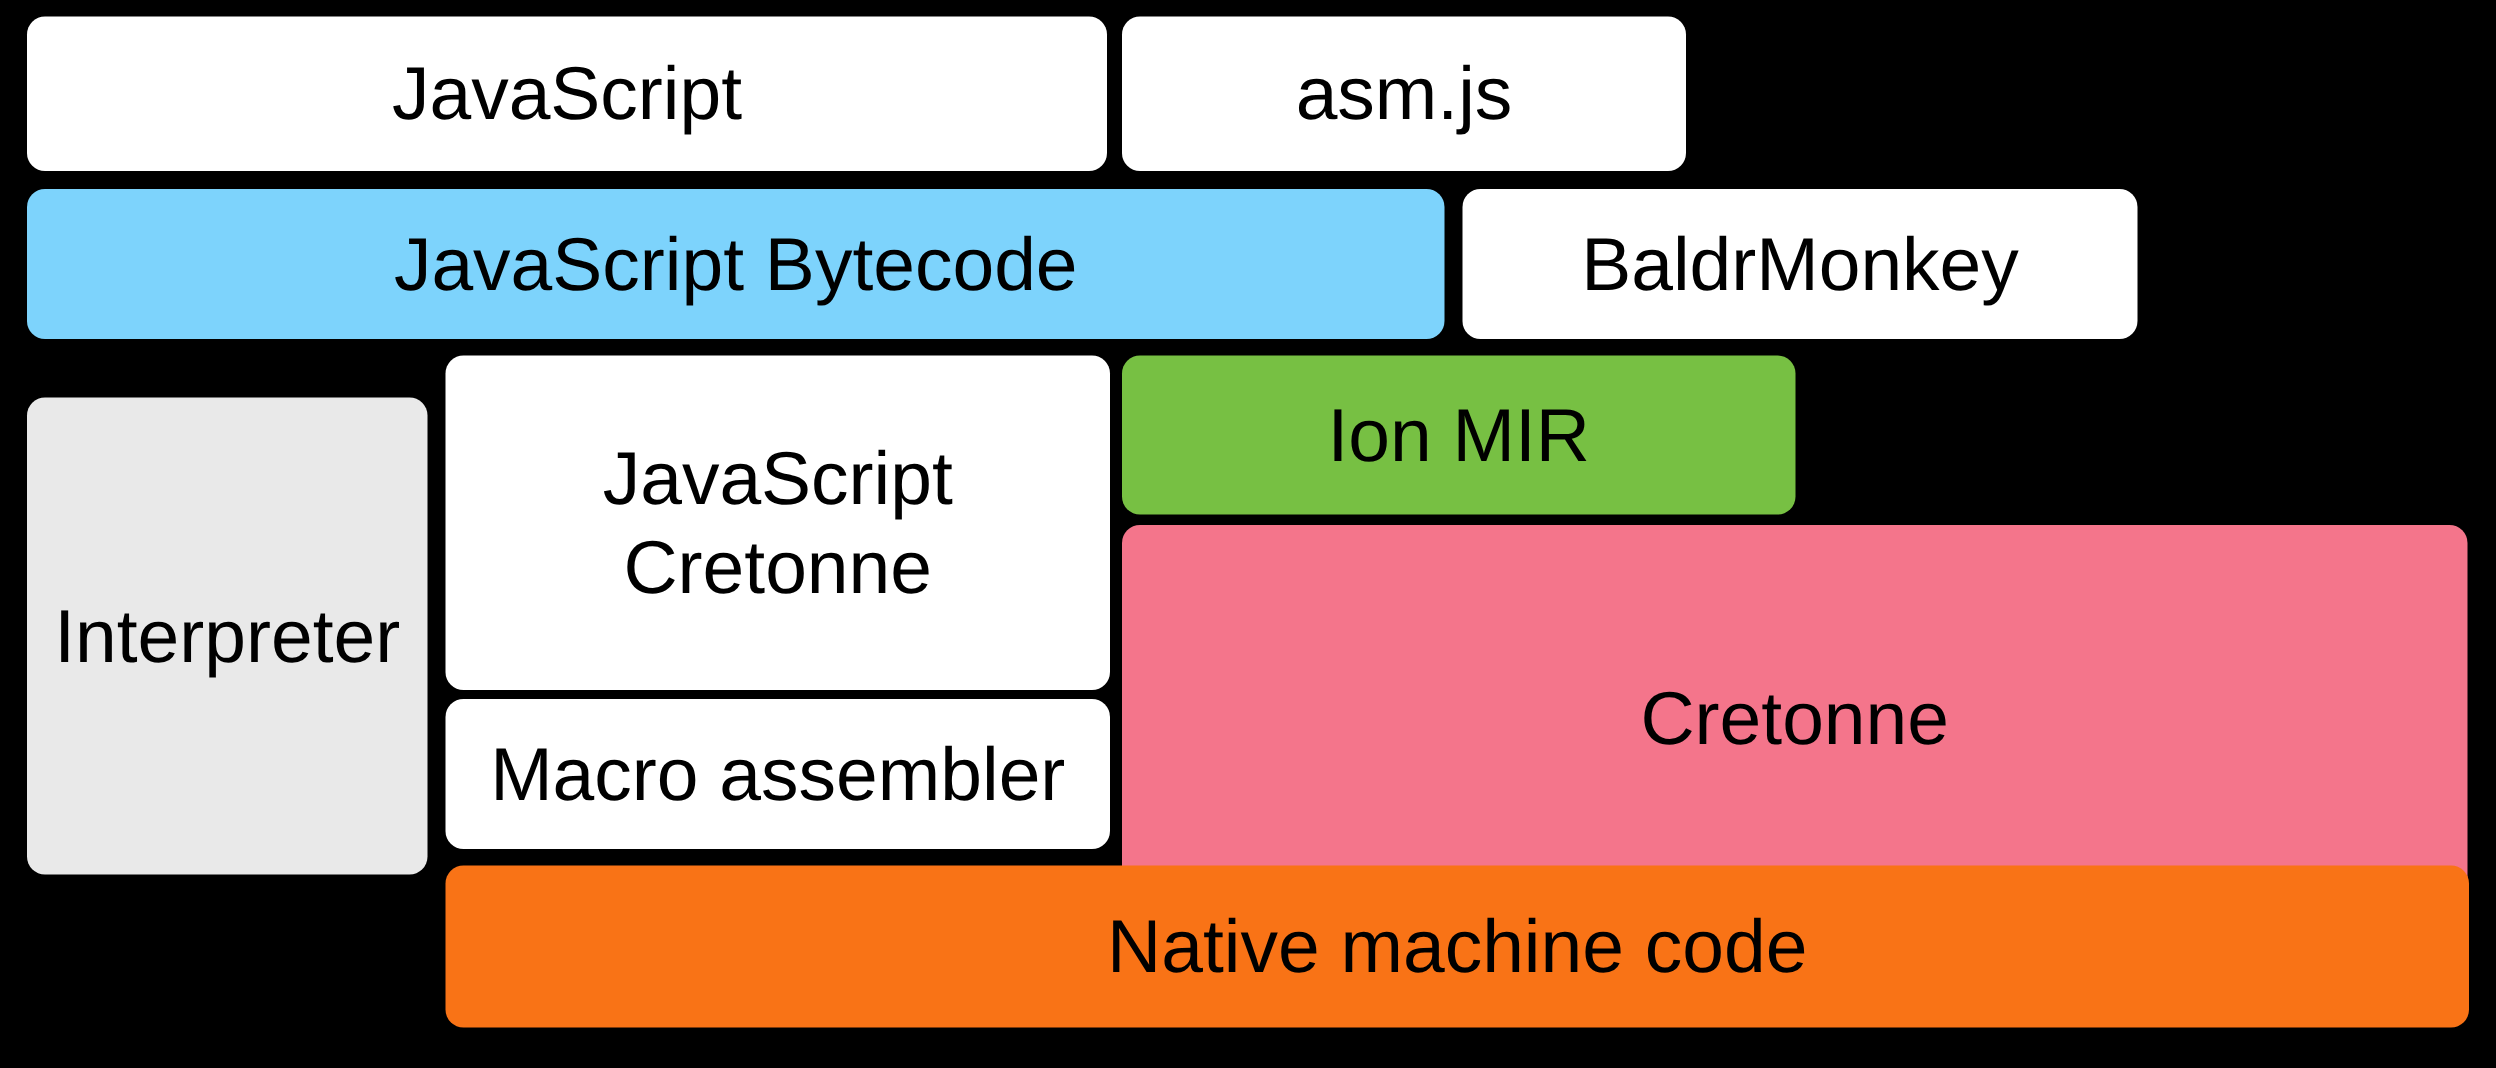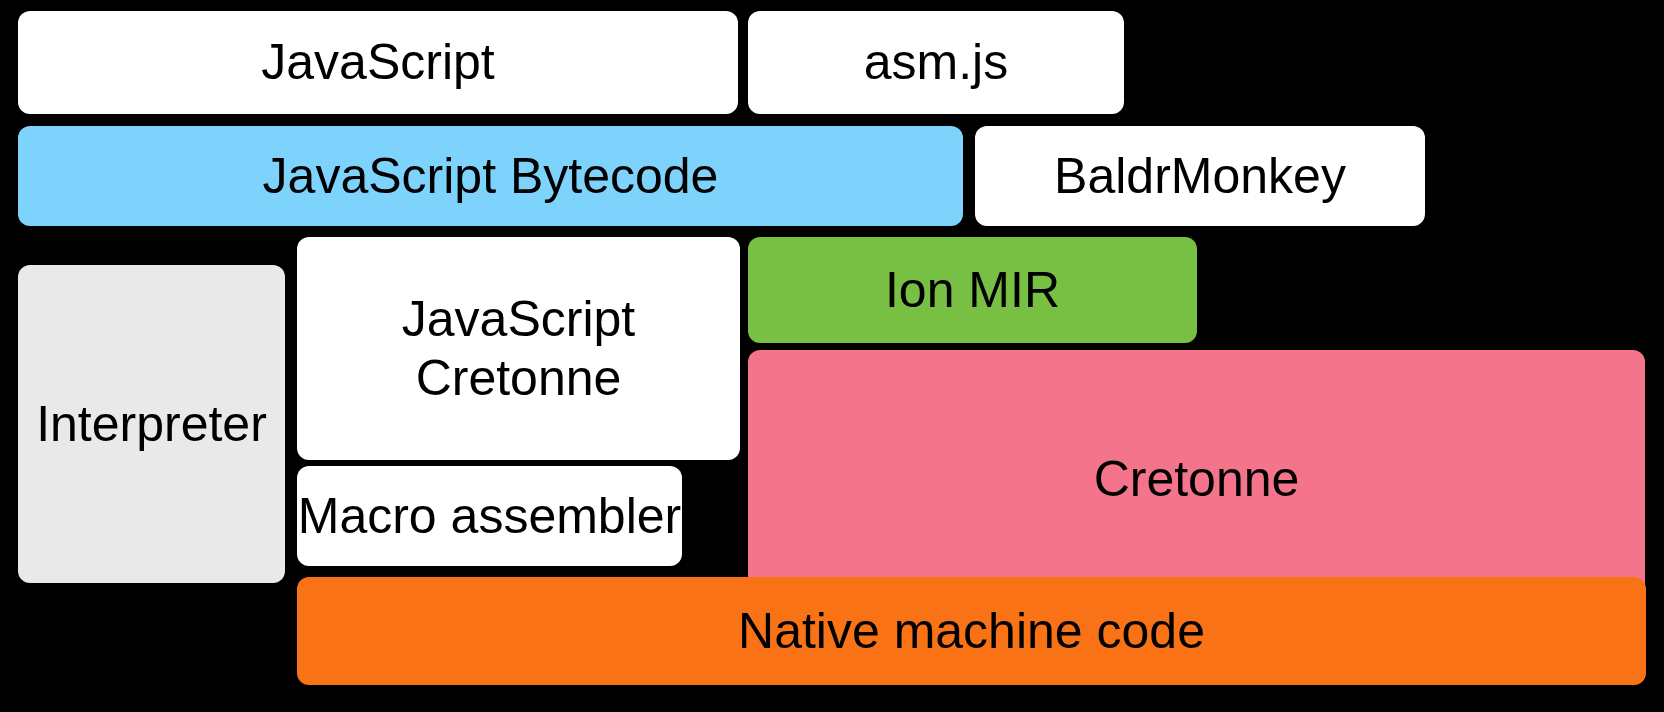--- a/index.html
+++ b/index.html
@@ -26,21 +26,21 @@
   
   .n-javascript  {left:18px;   top:11px;  width:720px;  height:103px;}
   .n-asmjs       {left:748px;  top:11px;  width:376px;  height:103px;}
   .n-wasm        {left:1202px; top:11px;  width:446px;  height:103px;}
   .n-bytecode    {left:18px;   top:126px; width:945px;  height:100px;}
   .n-baldrmonkey {left:975px;  top:126px; width:450px;  height:100px;}
   .n-interpreter {left:18px;   top:237px; width:267px;  height:318px;margin-top:28px;}
   .n-baseline    {left:297px;  top:237px; width:443px;  height:223px;}
   .n-ionmir      {left:748px;  top:237px; width:449px;  height:106px;}
   .n-cretonne    {left:748px;  top:350px; width:897px;  height:258px;}
-  .n-macro       {left:297px;  top:466px; width:385px;  height:100px;}
+  .n-macro       {left:297px;  top:466px; width:443px;  height:100px;}
   .n-native      {left:297px;  top:577px; width:1349px; height:108px;}
 </style>
 </head>
 <body>
 
 <div class="canvas" style="background: rgb(0, 0, 0);">
 
   <div class="node n-javascript" style="background: rgb(255, 255, 255);">
     <span>JavaScript</span>
   </div>

